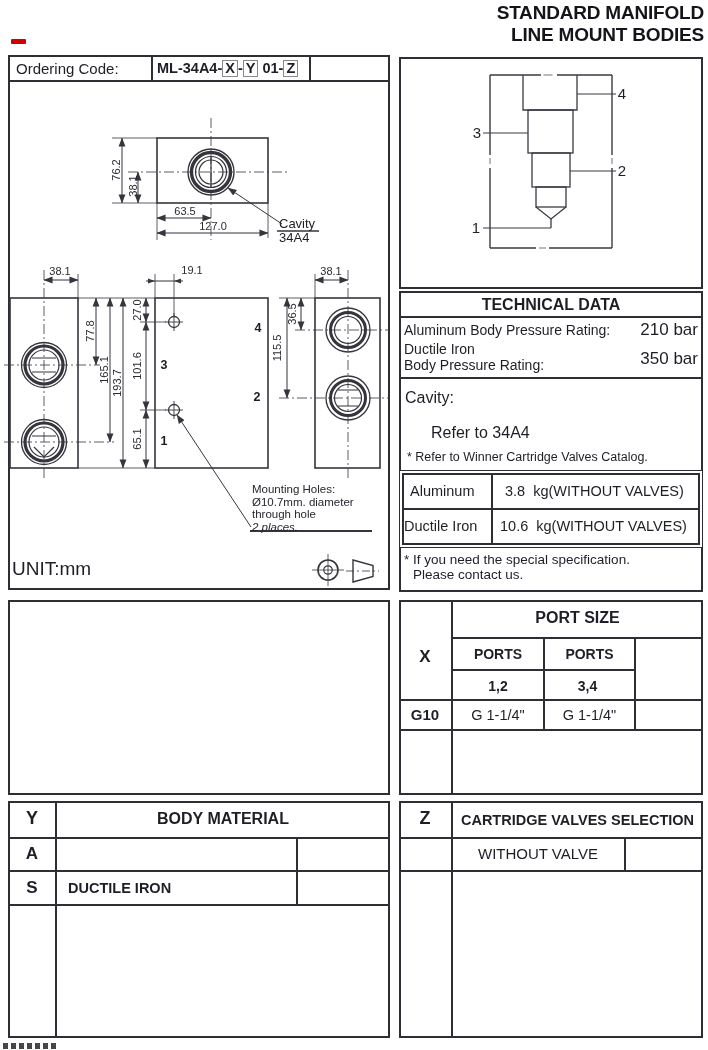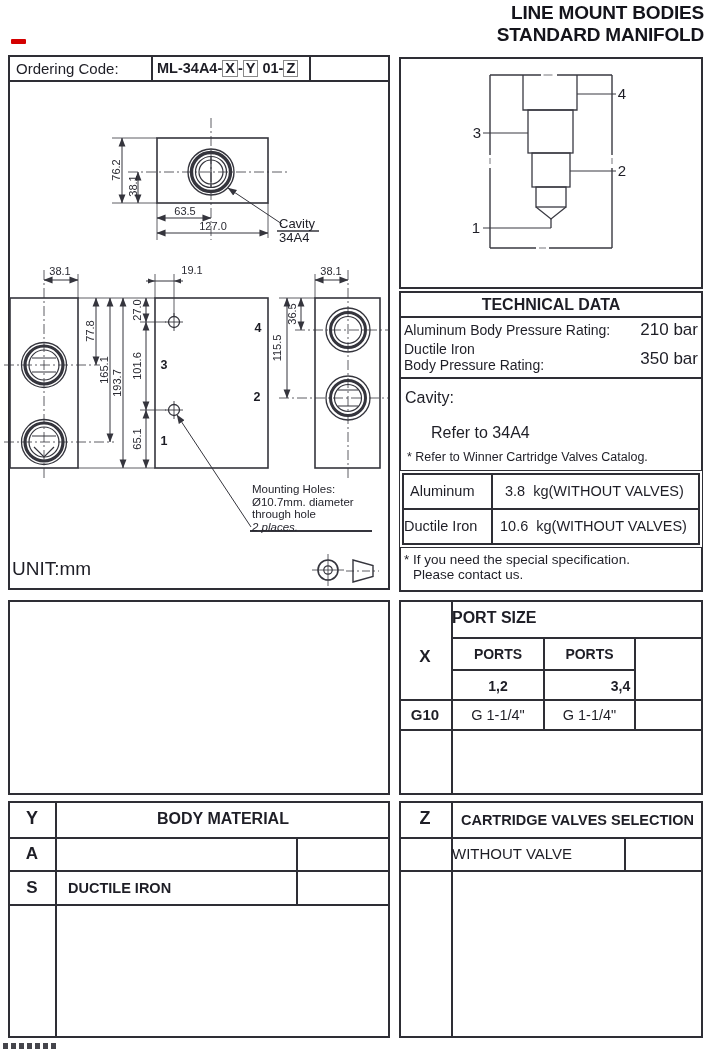--- a/index.html
+++ b/index.html
@@ -23,22 +23,22 @@
   .reddash{position:absolute;left:11px;top:39px;width:15px;height:4.5px;background:#d40000;border-radius:1px;}
   .footer-smudge{position:absolute;left:3px;top:1043px;width:56px;height:6px;opacity:.85;
       background:repeating-linear-gradient(90deg,#24242c 0 5px,transparent 5px 8px);}
 </style>
 </head>
 <body>
 
 <div class="page">
 
   <div class="title">
+    <div>STANDARD MANIFOLD</div>
     <div>LINE MOUNT BODIES</div>
-    <div>STANDARD MANIFOLD</div>
   </div>
   <div class="reddash"></div>
 
   <div class="p" style="left:8px;top:55px;width:382px;height:535px;"></div>
   <div class="p" style="left:399px;top:57px;width:304px;height:232px;"></div>
   <div class="p" style="left:399px;top:291px;width:304px;height:301px;"></div>
   <div class="p" style="left:8px;top:600px;width:382px;height:195px;"></div>
   <div class="p" style="left:399px;top:600px;width:304px;height:195px;"></div>
   <div class="p" style="left:8px;top:801px;width:382px;height:237px;"></div>
   <div class="p" style="left:399px;top:801px;width:304px;height:237px;"></div>
@@ -217,28 +217,28 @@
   <div class="vl" style="left:491px;top:474px;height:69px;"></div>
   <div class="hl" style="left:403px;top:508px;width:296px;"></div>
   <div class="t" style="left:410px;top:483px;font-size:14.5px;">Aluminum</div>
   <div class="t" style="left:505px;top:483px;font-size:14.5px;white-space:pre;">3.8  kg(WITHOUT VALVES)</div>
   <div class="t" style="left:404px;top:518px;font-size:14.5px;">Ductile Iron</div>
   <div class="t" style="left:500px;top:518px;font-size:14.5px;white-space:pre;">10.6  kg(WITHOUT VALVES)</div>
   <div class="t" style="left:404px;top:552px;font-size:13.5px;">* If you need the special specification.</div>
   <div class="t" style="left:413px;top:567px;font-size:13.5px;">Please contact us.</div>
 
   <div class="vl" style="left:451px;top:601px;width:2px;height:193px;"></div>
-  <div class="t b" style="left:452px;top:609px;width:251px;text-align:left;font-size:16px;">PORT SIZE</div>
+  <div class="t b" style="left:452px;top:609px;width:251px;text-align:center;font-size:16px;">PORT SIZE</div>
   <div class="hl" style="left:452px;top:637px;width:250px;"></div>
   <div class="t b" style="left:399px;top:647px;width:52px;text-align:center;font-size:17px;">X</div>
   <div class="t b" style="left:452px;top:646px;width:92px;text-align:center;font-size:14px;">PORTS</div>
   <div class="t b" style="left:544px;top:646px;width:91px;text-align:center;font-size:14px;">PORTS</div>
   <div class="hl" style="left:452px;top:669px;width:183px;"></div>
   <div class="t b" style="left:452px;top:678px;width:92px;text-align:center;font-size:14px;">1,2</div>
-  <div class="t b" style="left:544px;top:678px;width:87px;text-align:center;font-size:14px;margin-left:33px;">3,4</div>
+  <div class="t b" style="left:544px;top:678px;width:87px;text-align:center;font-size:14px;">3,4</div>
   <div class="vl" style="left:543px;top:638px;height:92px;"></div>
   <div class="vl" style="left:634px;top:638px;height:92px;"></div>
   <div class="hl" style="left:401px;top:699px;width:301px;"></div>
   <div class="t b" style="left:399px;top:706px;width:52px;text-align:center;font-size:15px;">G10</div>
   <div class="t" style="left:452px;top:707px;width:92px;text-align:center;font-size:14.5px;">G 1-1/4"</div>
   <div class="t" style="left:544px;top:707px;width:91px;text-align:center;font-size:14.5px;">G 1-1/4"</div>
   <div class="hl" style="left:401px;top:729px;width:301px;"></div>
 
   <div class="vl" style="left:55px;top:802px;width:2px;height:234px;"></div>
   <div class="t b" style="left:8px;top:808px;width:48px;text-align:center;font-size:18px;">Y</div>
@@ -248,18 +248,18 @@
   <div class="vl" style="left:296px;top:838px;height:67px;"></div>
   <div class="hl" style="left:10px;top:870px;width:378px;"></div>
   <div class="t b" style="left:8px;top:878px;width:48px;text-align:center;font-size:17px;">S</div>
   <div class="t b" style="left:68px;top:880px;font-size:14.5px;">DUCTILE IRON</div>
   <div class="hl" style="left:10px;top:904px;width:378px;"></div>
 
   <div class="vl" style="left:451px;top:802px;width:2px;height:234px;"></div>
   <div class="t b" style="left:399px;top:808px;width:52px;text-align:center;font-size:18px;">Z</div>
   <div class="t b" style="left:452px;top:812px;width:251px;text-align:center;font-size:14.5px;">CARTRIDGE VALVES SELECTION</div>
   <div class="hl" style="left:400px;top:837px;width:301px;height:2px;"></div>
-  <div class="t" style="left:452px;top:845px;width:146px;text-align:left;font-size:15px;">WITHOUT VALVE</div>
+  <div class="t" style="left:452px;top:845px;width:146px;text-align:right;font-size:15px;">WITHOUT VALVE</div>
   <div class="vl" style="left:624px;top:838px;height:33px;"></div>
   <div class="hl" style="left:400px;top:870px;width:301px;"></div>
 
   <div class="footer-smudge"></div>
 </div>
 
 </body></html>

